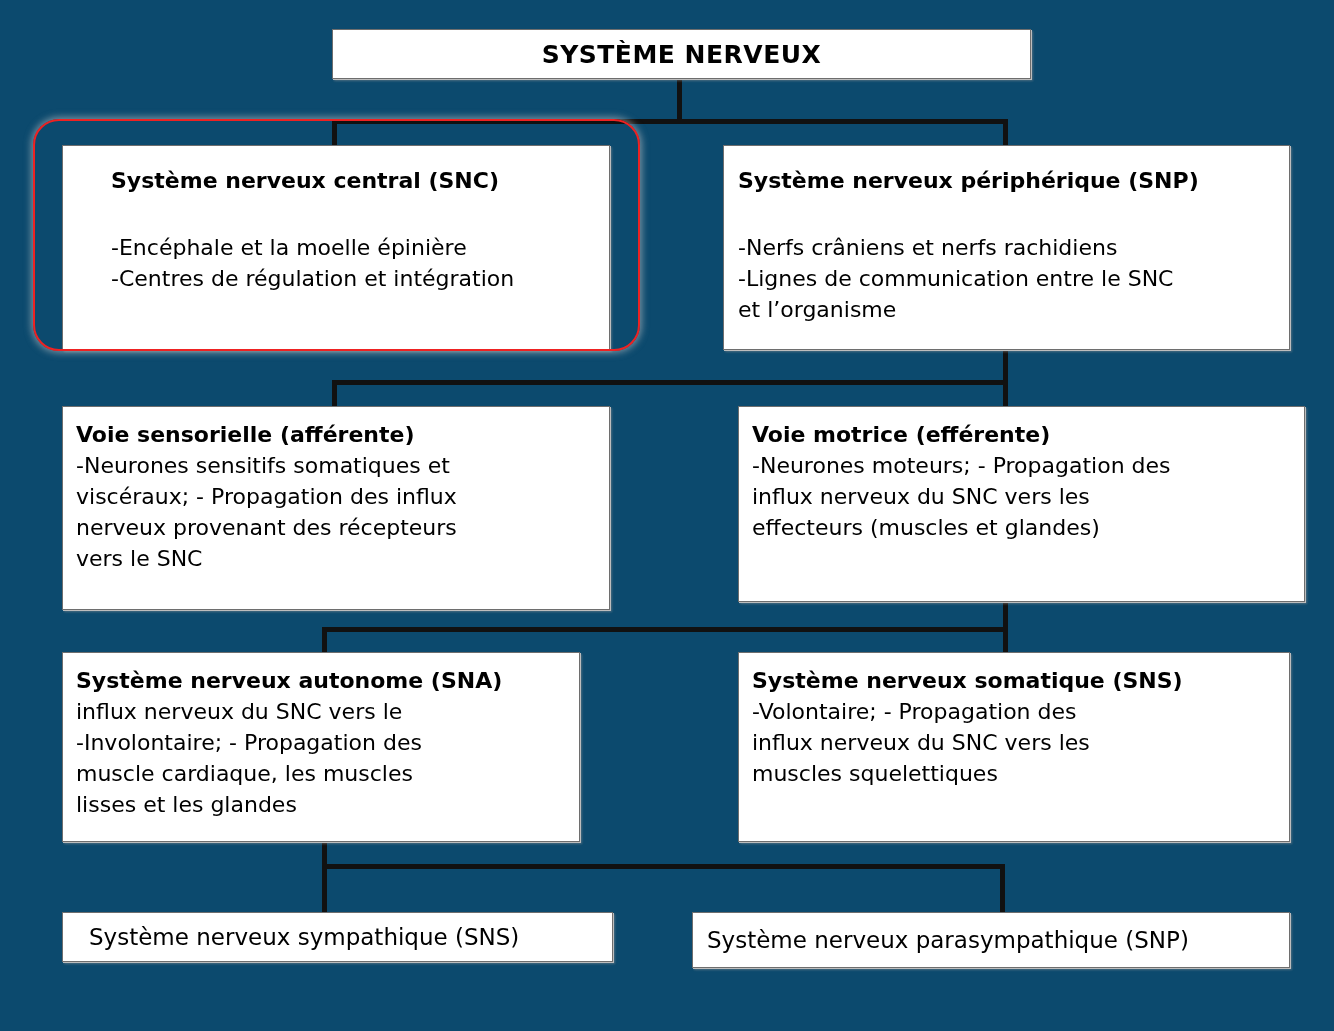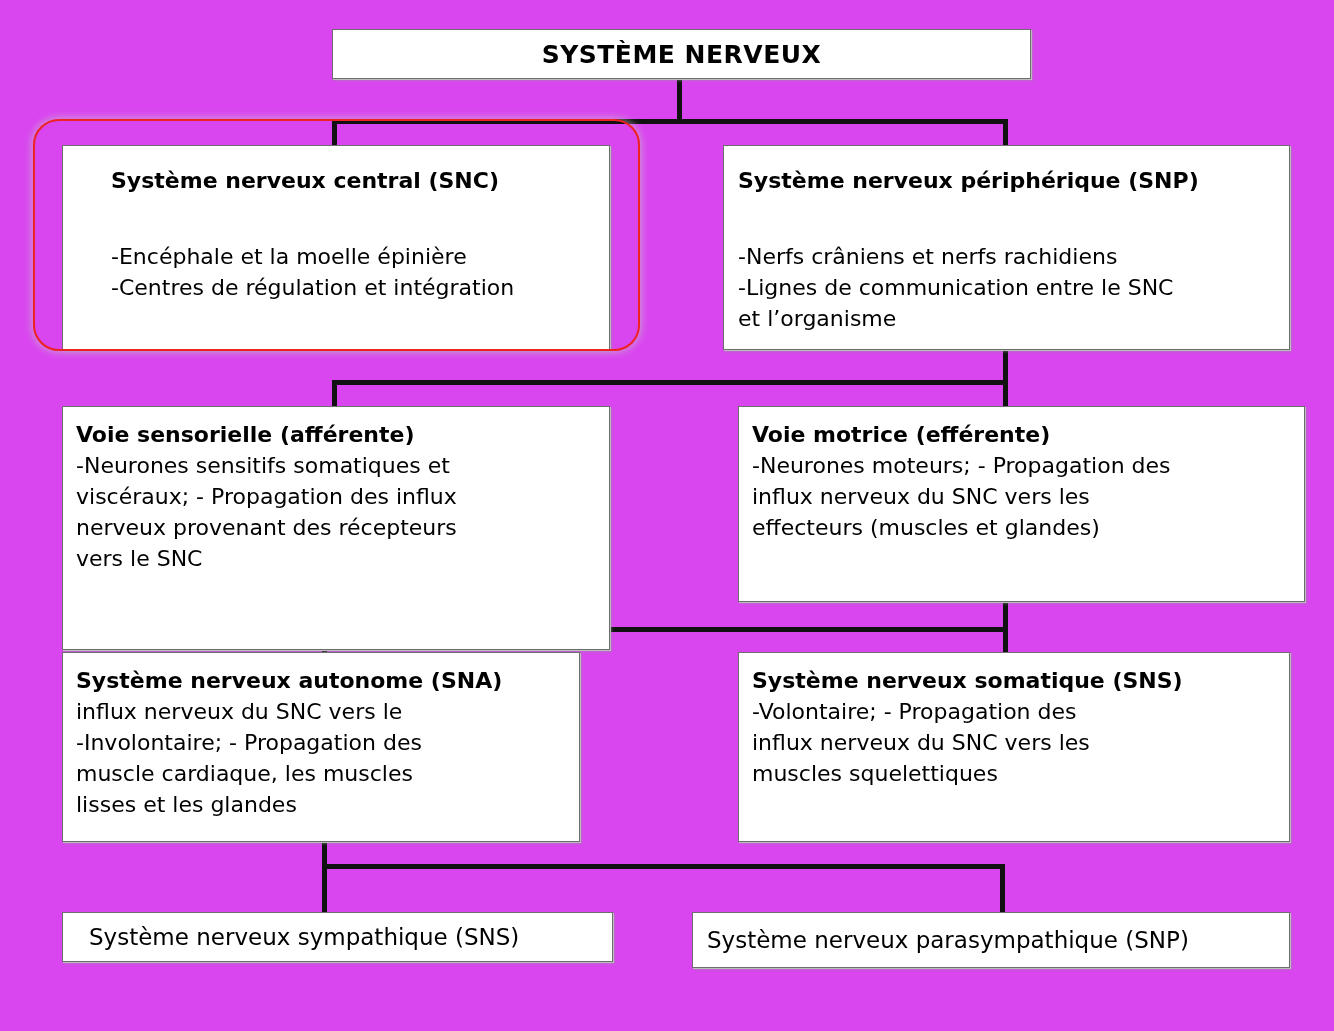--- a/index.html
+++ b/index.html
@@ -7,21 +7,21 @@
     padding: 0;
     background: #ffffff;
   }
   body {
     font-family: "DejaVu Sans", sans-serif;
   }
   #canvas {
     position: relative;
     width: 1334px;
     height: 1031px;
-    background: #d946ef;
+    background: #0c4a6e;
     overflow: hidden;
   }
 
   
   .box {
     position: absolute;
     background: #ffffff;
     border: 1px solid #6e6e6e;
     box-shadow: 1px 1px 0 0 #bdbdbd, 2px 2px 2px 0 rgba(150,150,150,0.45);
     box-sizing: border-box;
@@ -44,24 +44,24 @@
   #box-root .title {
     font-size: 25px;
     letter-spacing: 0.5px;
   }
 
   
   #box-snc { left: 62px; top: 145px; width: 548px; height: 205px; padding-left: 48px; }
   #box-snp { left: 723px; top: 145px; width: 567px; height: 205px; }
   .lvl2 { padding: 20px 14px 0 14px; }
   .lvl2 .title { font-size: 22px; line-height: 30px; }
-  .lvl2 .lines { font-size: 22px; line-height: 31px; margin-top: 45px; }
+  .lvl2 .lines { font-size: 22px; line-height: 31px; margin-top: 36px; }
 
   
-  #box-sens { left: 62px; top: 406px; width: 548px; height: 244px; }
+  #box-sens { left: 62px; top: 406px; width: 548px; height: 204px; }
   #box-mot  { left: 738px; top: 406px; width: 567px; height: 196px; }
   .lvl3 { padding: 12px 13px 0 13px; }
   .lvl3 .title { font-size: 22px; line-height: 31px; }
   .lvl3 .lines { font-size: 22px; line-height: 31px; }
 
   
   #box-sna { left: 62px; top: 652px; width: 518px; height: 190px; }
   #box-som  { left: 738px; top: 652px; width: 552px; height: 190px; }
   .lvl4 { padding: 12px 13px 0 13px; }
   .lvl4 .title { font-size: 22px; line-height: 31px; }

